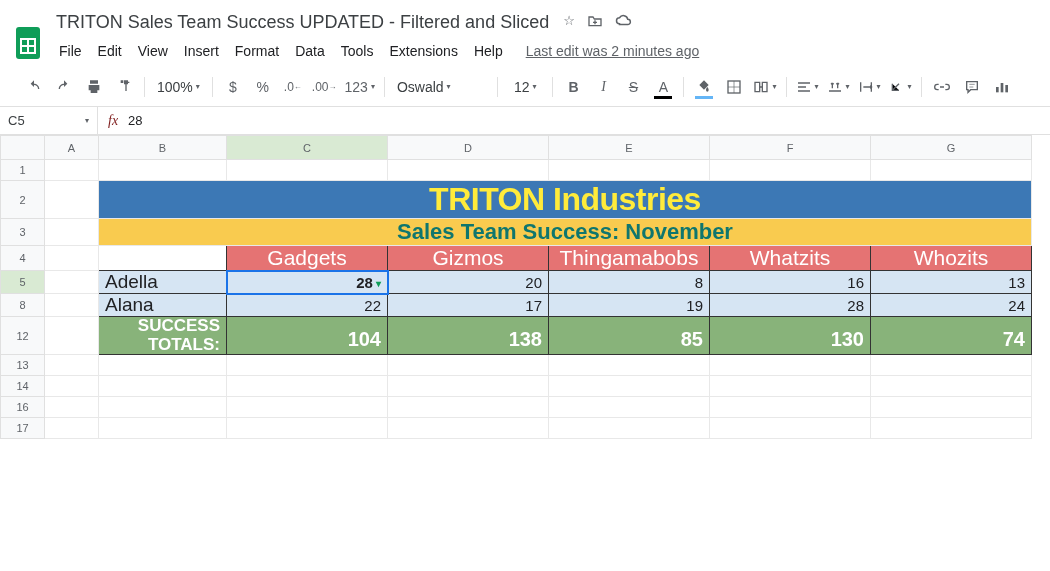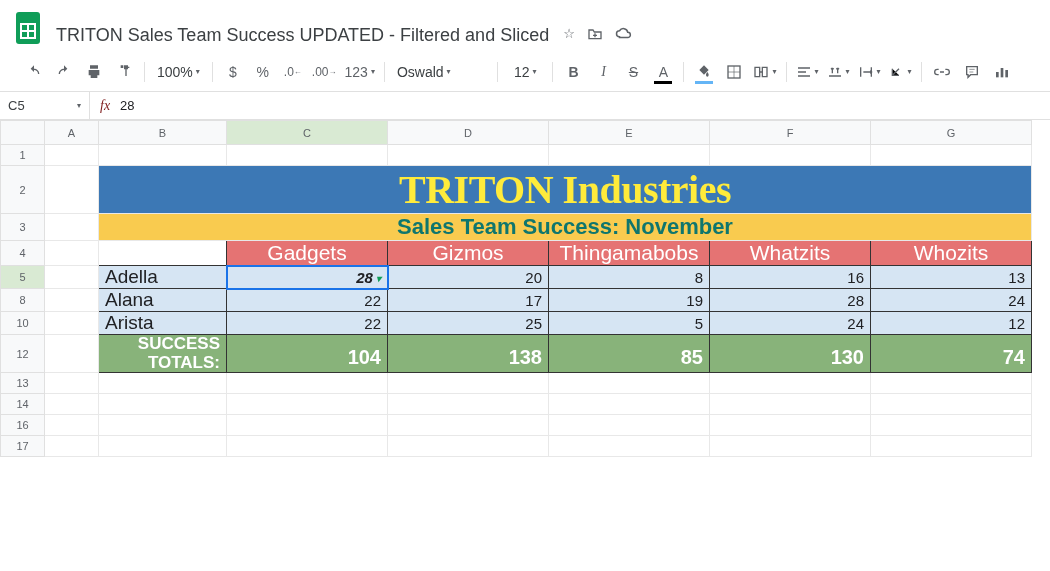--- a/index.html
+++ b/index.html
@@ -18,47 +18,47 @@
   .tbtn { min-width: 28px; height: 28px; display: flex; align-items: center; justify-content: center; cursor: pointer; border-radius: 3px; color: #5f6368; font-size: 14px; padding: 0 3px; }
   .tsep { width: 1px; height: 20px; background: #e0e0e0; margin: 0 4px; }
   .tdrop::after { content: "▾"; font-size: 8px; margin-left: 3px; color: #5f6368; }
   .zoom-box, .font-box { font-size: 14px; color: #3c4043; padding: 0 6px; }
   .fontsize-box { font-size: 14px; color: #3c4043; padding: 0 10px; border: none; }
   .text-color-btn { position: relative; }
   .text-color-btn .bar { position: absolute; bottom: 2px; left: 5px; right: 5px; height: 3px; background: #000; }
   .fill-color-btn .bar { position: absolute; bottom: 2px; left: 5px; right: 5px; height: 3px; background: #fff; border: 0.5px solid #ccc; }
   
   .fxrow { display: flex; align-items: center; border-bottom: 1px solid #e0e0e0; height: 28px; }
-  .namebox { width: 90px; border-right: 1px solid #e0e0e0; height: 100%; display: flex; align-items: center; padding: 0 8px; font-size: 13px; color: #3c4043; }
+  .namebox { width: 98px; border-right: 1px solid #e0e0e0; height: 100%; display: flex; align-items: center; padding: 0 8px; font-size: 13px; color: #3c4043; }
   .namebox::after { content: "▾"; font-size: 8px; margin-left: auto; color: #5f6368; }
   .fxlabel { font-style: italic; color: #7f1d1d; padding: 0 10px; font-size: 14px; font-family: serif; }
   .fxinput { flex: 1; font-size: 13px; color: #202124; }
   
   .grid-container { position: relative; }
   .grid { border-collapse: collapse; table-layout: fixed; }
   .colhead th, .rowhead { background: #f8f9fa; color: #5f6368; font-weight: normal; font-size: 11px; border: 1px solid #e0e0e0; text-align: center; }
   .colhead th { height: 24px; }
   .grid td { border: 1px solid #e8e8e8; height: 21px; }
   .rowhead { width: 44px; }
   .col-A { width: 54px; }
   .col-B { width: 128px; }
   .col-CG { width: 161px; }
   
-  .banner-title { background: #3c78b5; color: #ffeb3b; font-family: Liberation Serif, serif; font-weight: 900; font-size: 40px; text-align: center; height: 66px; vertical-align: middle; letter-spacing: -0.5px; }
+  .banner-title { background: #3c78b5; color: #ffeb3b; font-family: Liberation Sans, sans-serif; font-weight: 900; font-size: 32px; text-align: center; height: 66px; vertical-align: middle; letter-spacing: -0.5px; }
   .banner-sub { background: #f9cb4f; color: #0f766e; font-family: 'Arial Narrow', Arial, sans-serif; font-weight: bold; font-size: 22px; text-align: center; height: 34px; vertical-align: middle; }
   .cat-head { background: #e57373; color: #fff; font-family: 'Arial Narrow', Arial, sans-serif; font-weight: normal; font-size: 21px; text-align: center; height: 30px; vertical-align: middle; }
   .cat-head.first { background: #fff; border-right: 1px solid #333 !important; border-bottom: 1px solid #333 !important; }
   .data-name { background: #d6e5f3; color: #202124; font-family: 'Arial Narrow', Arial, sans-serif; font-size: 19px; text-align: left; padding-left: 6px; height: 28px; vertical-align: middle; }
   .data-val { background: #d6e5f3; color: #202124; font-family: Arial; font-size: 15px; text-align: right; padding-right: 6px; height: 28px; vertical-align: middle; }
   .data-row td { border: 1px solid #333 !important; }
   .cat-row td { border: 1px solid #333 !important; }
   .total-label { background: #88b37a; color: #fff; font-family: 'Arial Narrow', Arial, sans-serif; font-weight: bold; font-size: 17px; text-align: right; padding-right: 6px; height: 48px; vertical-align: middle; line-height: 1.1; }
   .total-val { background: #88b37a; color: #fff; font-family: 'Arial Narrow', Arial, sans-serif; font-weight: bold; font-size: 20px; text-align: right; padding-right: 6px; vertical-align: bottom; padding-bottom: 3px; }
   .total-row td { border: 1px solid #333 !important; }
-  .active-cell { outline: 2px solid #1a73e8; outline-offset: -1px; font-weight: bold; font-style: italic; }
+  .active-cell { outline: 2px solid #1a73e8; outline-offset: -1px; font-weight: bold; }
   .rowhead.hilite, .colhead th.hilite { background: #d9ead3; }
   .filter-icon { display: inline-block; color: #0f9d58; font-size: 10px; margin-left: 3px; vertical-align: middle; }
   .crop-right { overflow: hidden; }
 </style>
 </head>
 <body>
 
 <div class="header">
   <div class="sheets-logo" data-name="sheets-logo">
     <svg viewBox="0 0 36 36">
@@ -75,20 +75,32 @@
         <span data-name="star-icon">☆</span>
         <span data-name="move-icon"><svg width="16" height="16" viewBox="0 0 24 24">
               <path fill="none" stroke="currentColor" stroke-width="2" d="M3 6h6l2 3h10v10H3z"></path>
               <path fill="none" stroke="currentColor" stroke-width="2" d="M12 11v6m-3-3h6"></path>
             </svg></span>
         <span data-name="cloud-status-icon"><svg width="18" height="14" viewBox="0 0 24 18">
               <path fill="none" stroke="currentColor" stroke-width="2" d="M6 14a4 4 0 010-8 6 6 0 0111 2 3.5 3.5 0 010 7H6z"></path>
             </svg></span>
       </div>
     </div>
+    <div class="menubar" data-name="menubar">
+      <span class="menu-item" data-name="menu-file">File</span>
+      <span class="menu-item" data-name="menu-edit">Edit</span>
+      <span class="menu-item" data-name="menu-view">View</span>
+      <span class="menu-item" data-name="menu-insert">Insert</span>
+      <span class="menu-item" data-name="menu-format">Format</span>
+      <span class="menu-item" data-name="menu-data">Data</span>
+      <span class="menu-item" data-name="menu-tools">Tools</span>
+      <span class="menu-item" data-name="menu-extensions">Extensions</span>
+      <span class="menu-item" data-name="menu-help">Help</span>
+      <span class="last-edit" data-name="last-edit-link">Last edit was 2 minutes ago</span>
+    </div>
   </div>
 </div>
 
 <div class="toolbar" data-name="toolbar">
   <div class="tbtn" data-name="undo-button">
       <svg width="16" height="16" viewBox="0 0 24 24">
         <path fill="currentColor" d="M12 5V2L7 7l5 5V9c3 0 6 2 6 6h2c0-5-4-8-8-8z"></path>
       </svg>
     </div>
   <div class="tbtn" data-name="redo-button">
@@ -267,30 +279,20 @@
   <tr class="data-row">
           <th class="rowhead" data-name="row-header">8</th>
           <td style="border:1px solid #e8e8e8 !important"></td>
     <td class="data-name" data-name="person-name-cell">Alana</td>
     <td class="data-val" data-name="data-cell">22</td>
     <td class="data-val" data-name="data-cell">17</td>
     <td class="data-val" data-name="data-cell">19</td>
     <td class="data-val" data-name="data-cell">28</td>
     <td class="data-val" data-name="data-cell">24</td>
         </tr>
-  <tr class="data-row">
-          <th class="rowhead" data-name="row-header">10</th>
-          <td style="border:1px solid #e8e8e8 !important"></td>
-    <td class="data-name" data-name="person-name-cell">Arista</td>
-    <td class="data-val" data-name="data-cell">22</td>
-    <td class="data-val" data-name="data-cell">25</td>
-    <td class="data-val" data-name="data-cell">5</td>
-    <td class="data-val" data-name="data-cell">24</td>
-    <td class="data-val" data-name="data-cell">12</td>
-        </tr>
   <tr class="total-row">
           <th class="rowhead" data-name="row-header">12</th>
           <td style="border:1px solid #e8e8e8 !important"></td>
     <td class="total-label" data-name="totals-label-cell"><span>SUCCESS</span><br><span>TOTALS:</span></td>
     <td class="total-val" data-name="total-cell">104</td>
     <td class="total-val" data-name="total-cell">138</td>
     <td class="total-val" data-name="total-cell">85</td>
     <td class="total-val" data-name="total-cell">130</td>
     <td class="total-val" data-name="total-cell">74</td>
         </tr>

